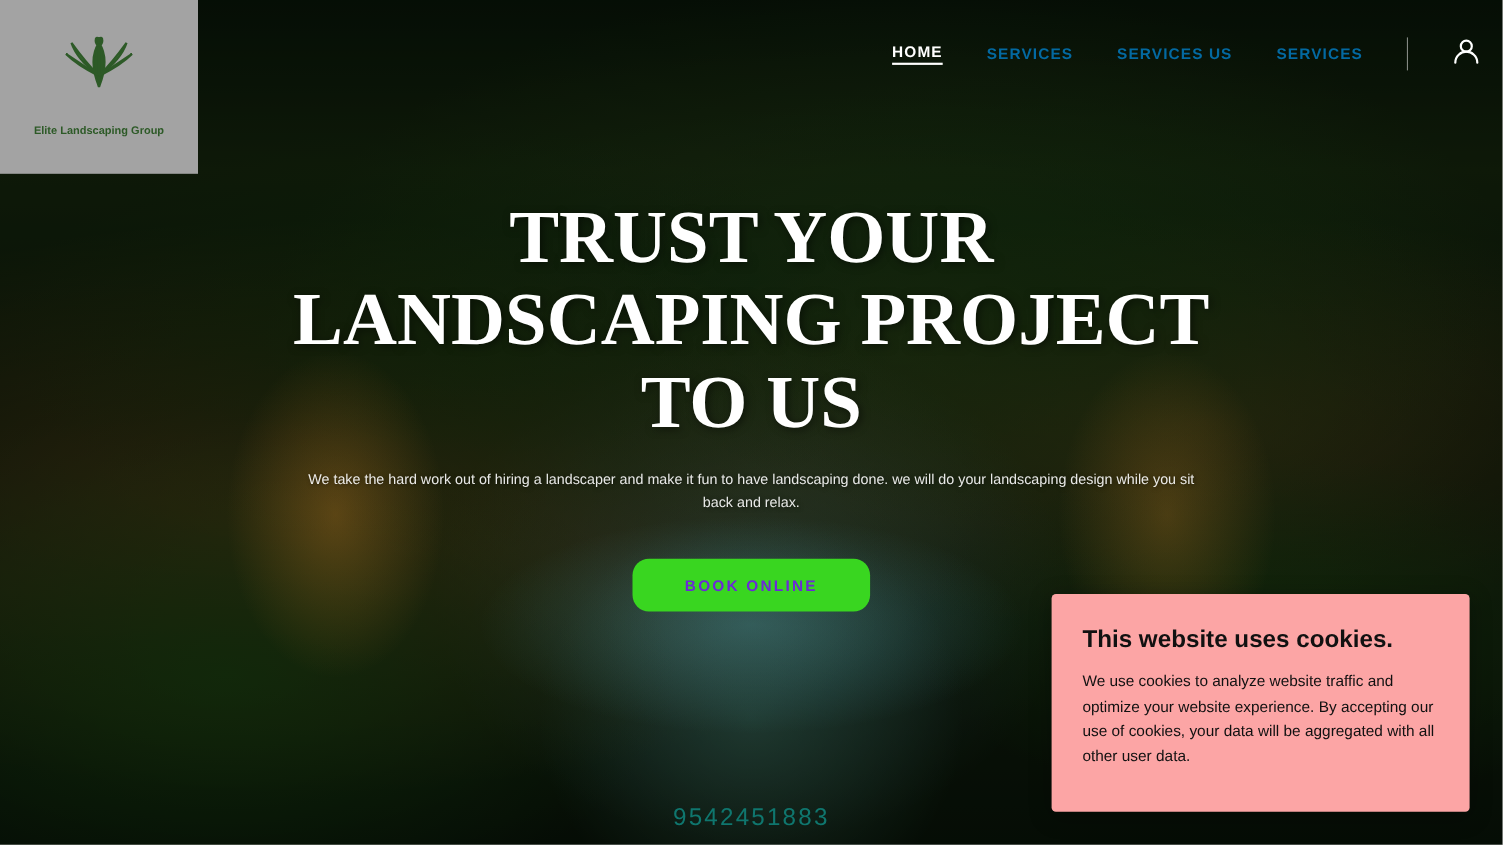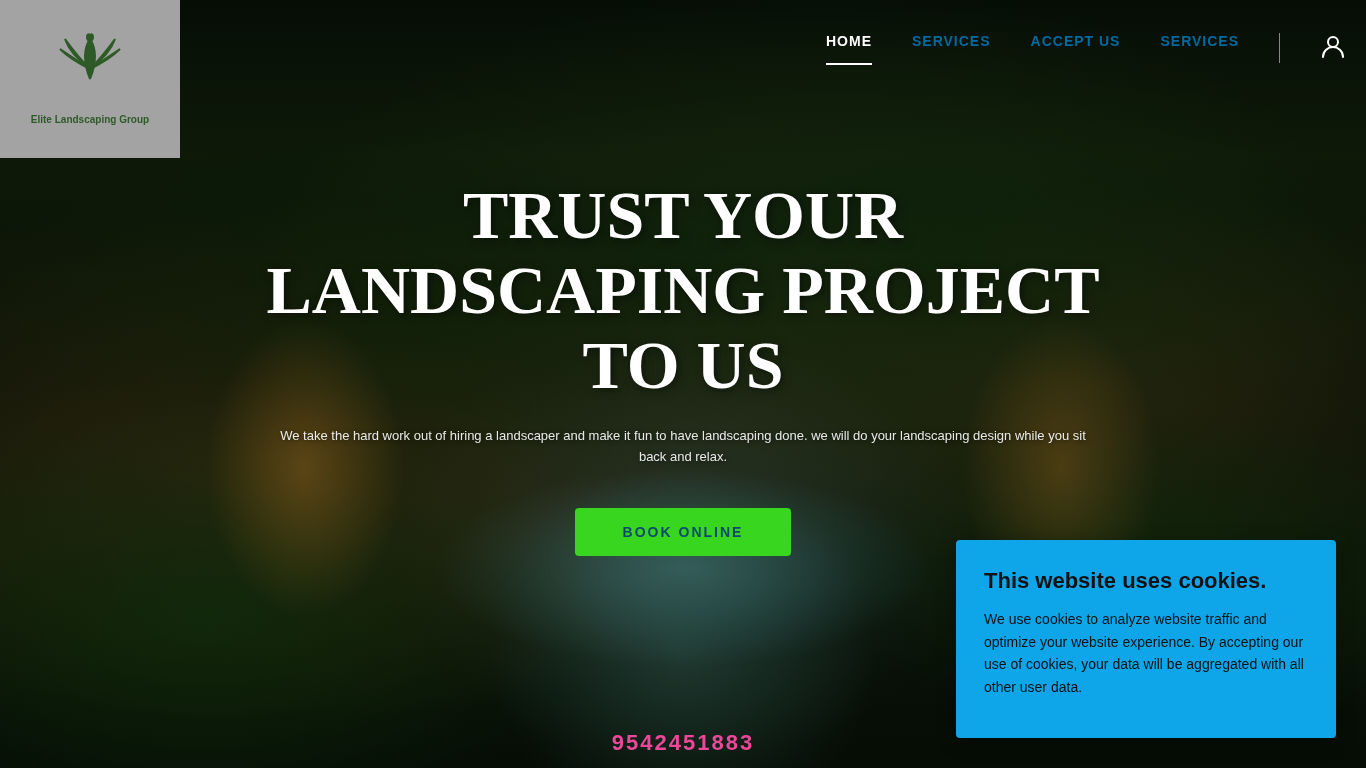--- a/index.html
+++ b/index.html
@@ -82,20 +82,21 @@
       font-size: 10px;
       color: #2d5a27;
       text-align: center;
       margin-top: 4px;
       font-weight: 600;
       line-height: 1.2;
     }
 
     .nav-links {
       display: flex;
+      align-items: center;
       gap: 40px;
     }
 
     .nav-link {
       color: #0369a1;
       text-decoration: none;
       font-size: 14px;
       font-weight: 600;
       letter-spacing: 1px;
       cursor: pointer;
@@ -146,50 +147,50 @@
       line-height: 1.6;
       margin-bottom: 40px;
       max-width: 820px;
       margin-left: auto;
       margin-right: auto;
       text-shadow: 1px 1px 4px rgba(0,0,0,0.5);
     }
 
     .book-btn {
       background: #39d620;
-      color: #0c4a6e;
+      color: #6d28d9;
       border: none;
       padding: 16px 48px;
       font-size: 14px;
       font-weight: 700;
       letter-spacing: 2px;
       cursor: pointer;
-      border-radius: 4px;
+      border-radius: 15px;
       margin-bottom: 80px;
     }
 
     .phone-number {
-      color: #ec4899;
+      color: #0f766e;
       font-size: 22px;
-      font-weight: 700;
+      font-weight: 400;
       letter-spacing: 2px;
       position: absolute;
       bottom: -120px;
       left: 50%;
       transform: translateX(-50%);
       white-space: nowrap;
     }
 
     
     .cookie-banner {
       position: absolute;
       bottom: 30px;
       right: 30px;
       width: 380px;
-      background: #0ea5e9;
+      background: #fca5a5;
       border-radius: 4px;
       padding: 28px;
       z-index: 20;
       box-shadow: 0 4px 20px rgba(0,0,0,0.3);
     }
 
     .cookie-title {
       font-size: 22px;
       font-weight: 700;
       color: #111;
@@ -278,21 +279,21 @@
 
         <path d="M37 8 Q37 4 40 6 Q43 4 43 8 Q43 11 40 13 Q37 11 37 8Z" fill="#2d5a27"></path>
       </g>
     </svg>
     <div class="logo-text">Elite Landscaping Group</div>
   </div>
 
   <div class="nav-links">
     <a class="nav-link active">HOME</a>
     <a class="nav-link">SERVICES</a>
-    <a class="nav-link">ACCEPT US</a>
+    <a class="nav-link">SERVICES US</a>
     <a class="nav-link">SERVICES</a>
     <div class="nav-divider"></div>
     <div class="nav-user-icon">
       <svg width="26" height="26" viewBox="0 0 26 26" fill="none" xmlns="http://www.w3.org/2000/svg">
         <circle cx="13" cy="9" r="5" stroke="white" stroke-width="2"></circle>
         <path d="M3 24 C3 18 8 14 13 14 C18 14 23 18 23 24" stroke="white" stroke-width="2" stroke-linecap="round"></path>
       </svg>
     </div>
   </div>
 </nav>

